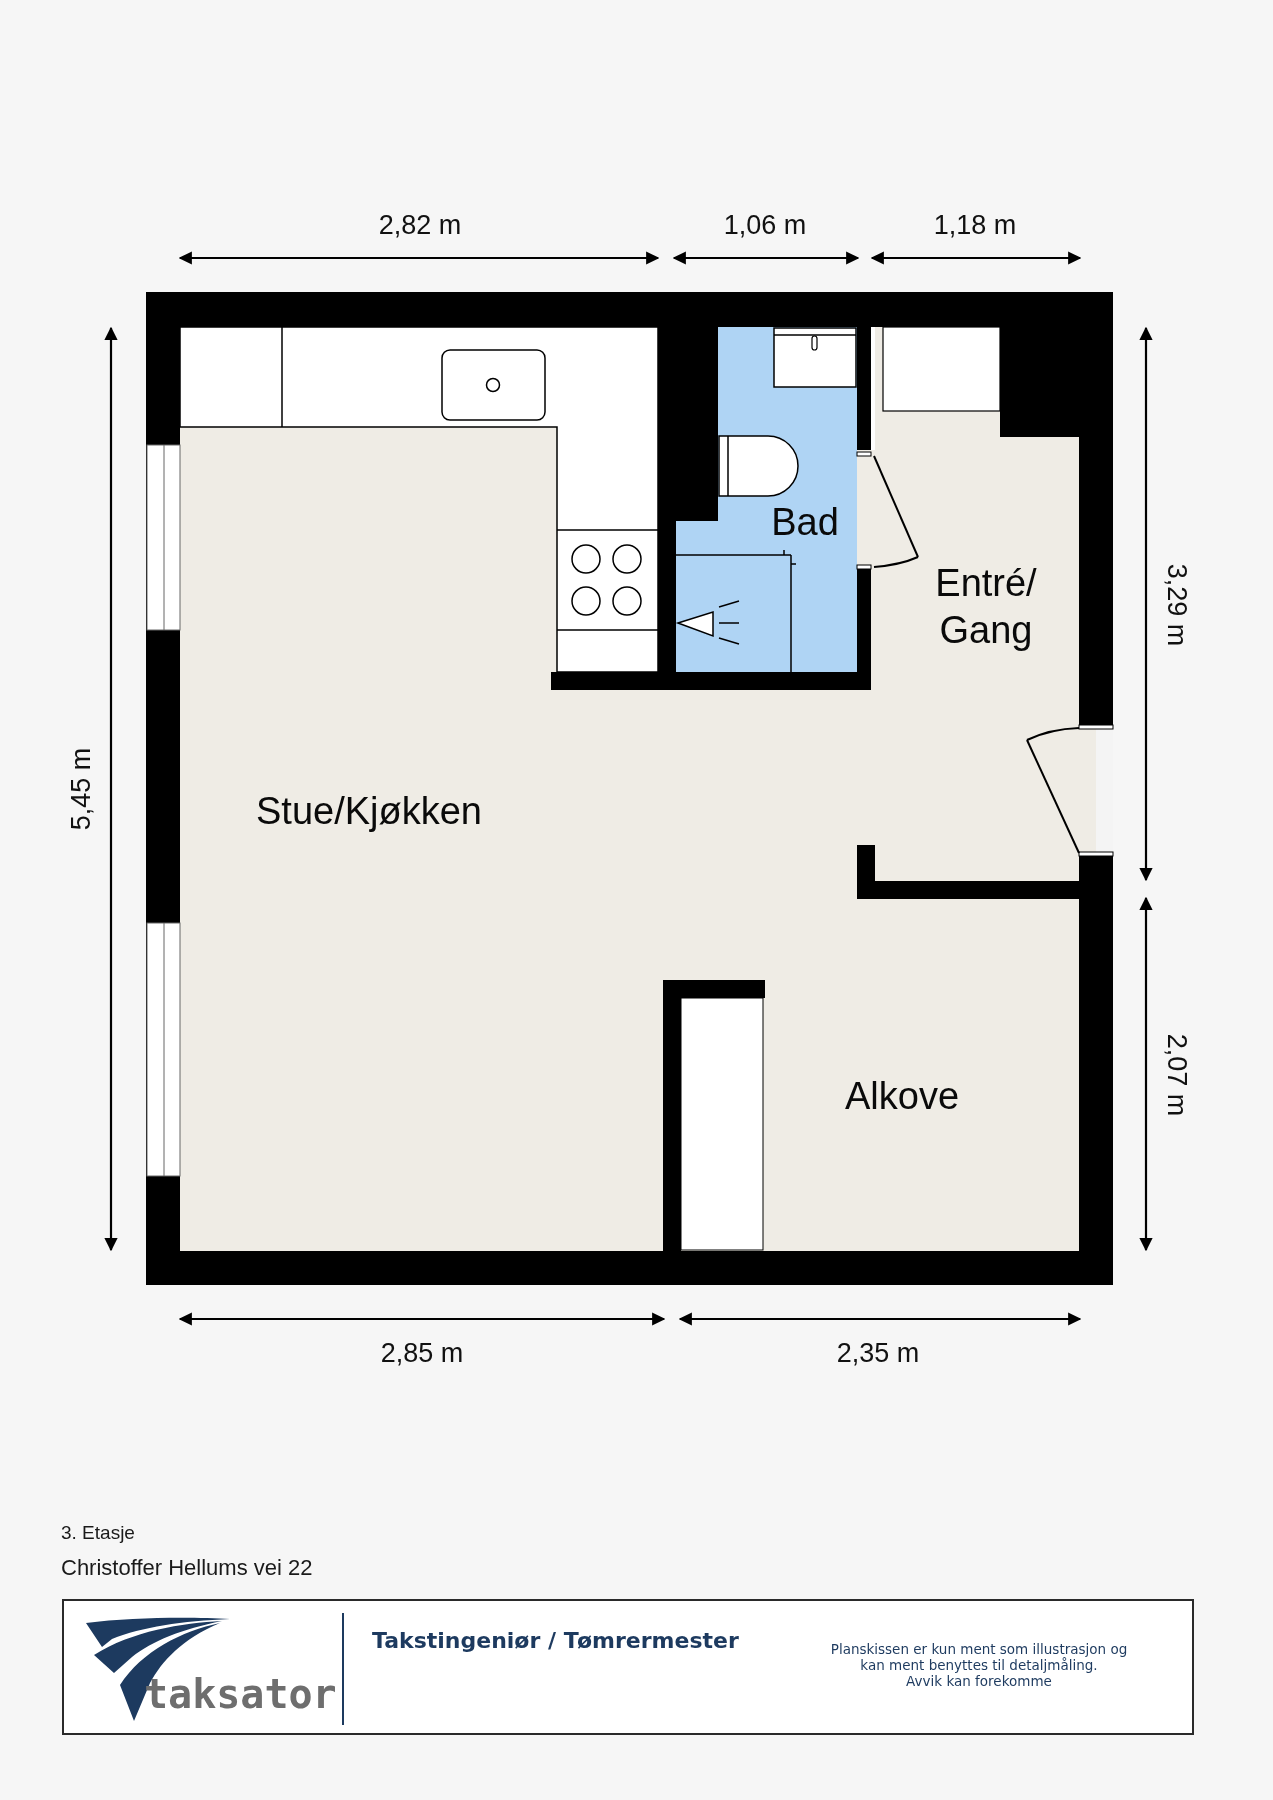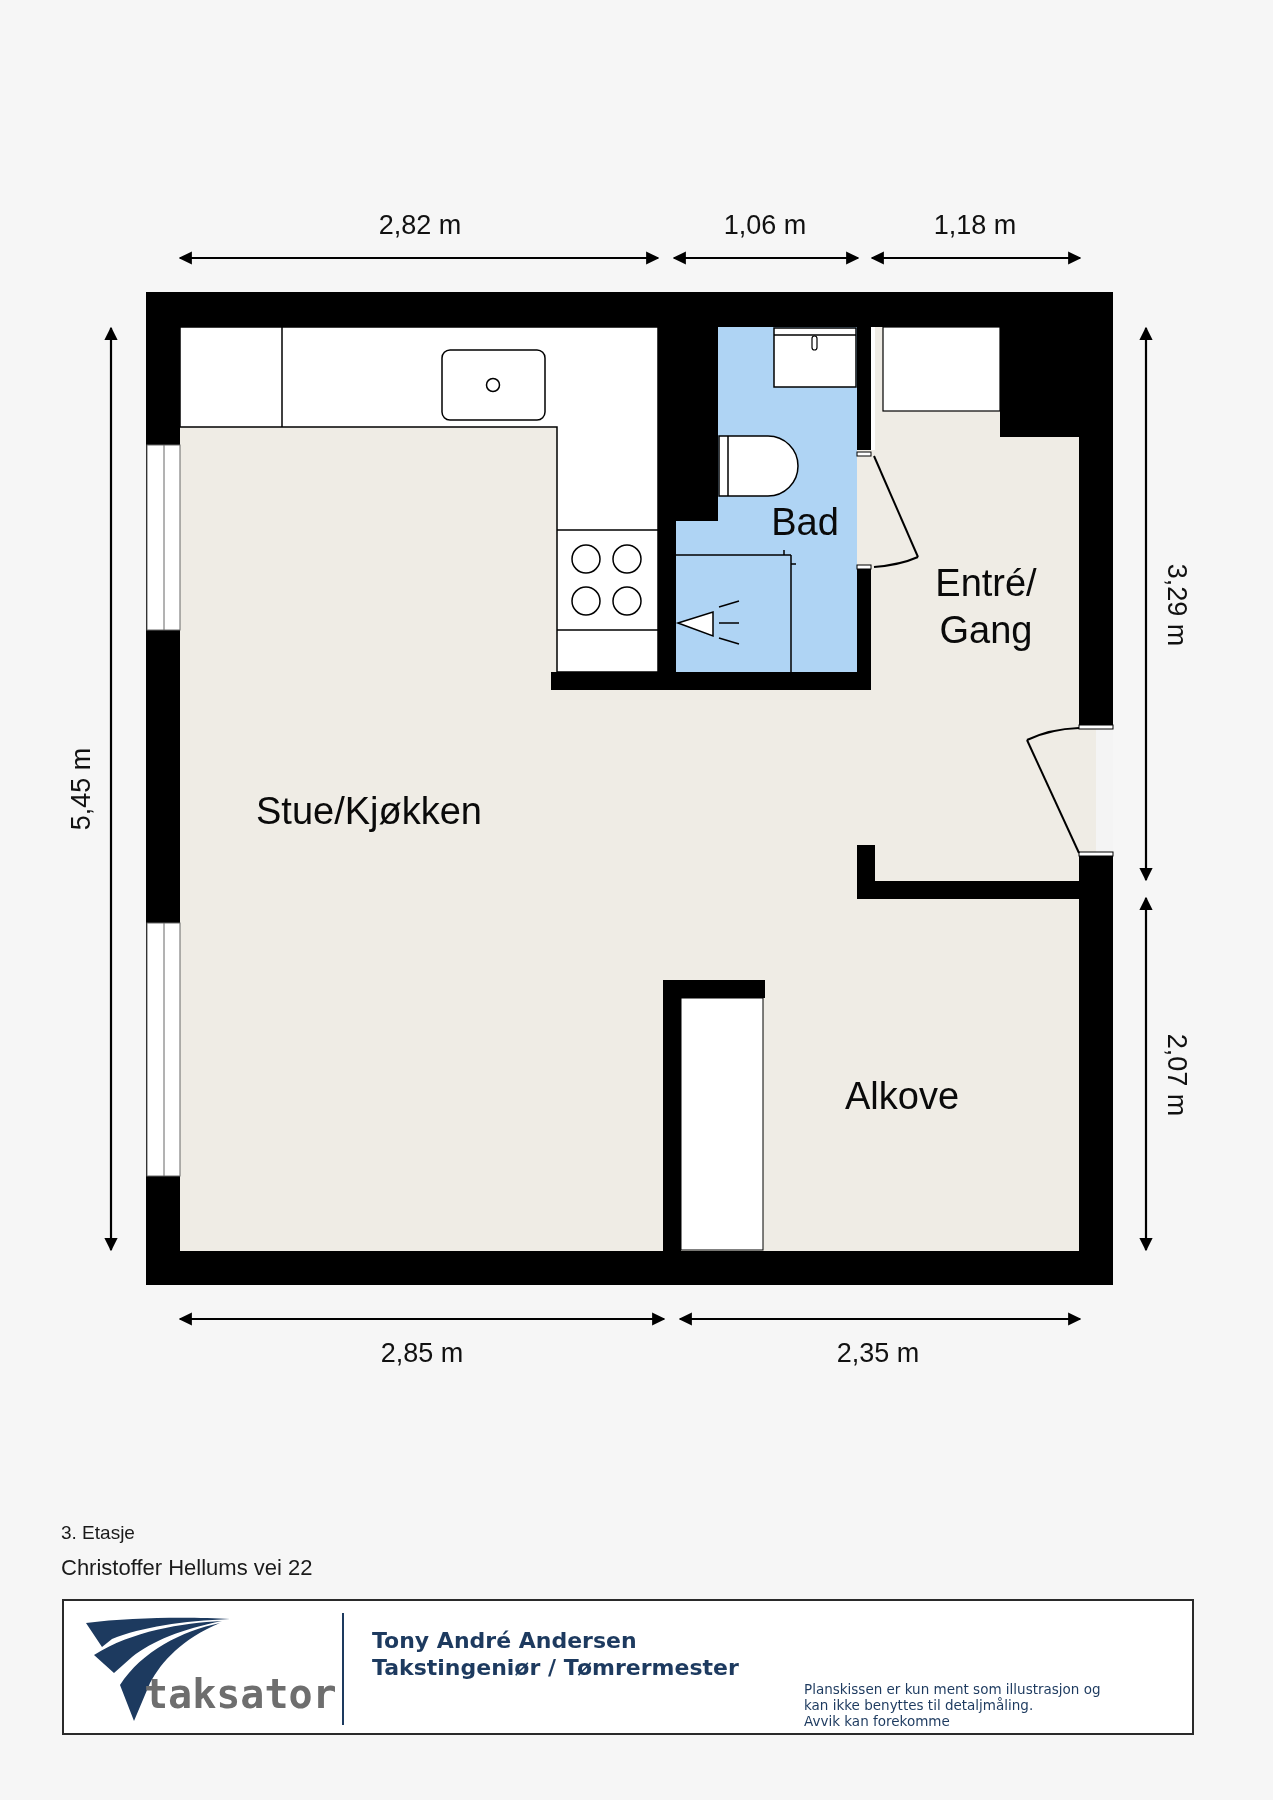--- a/index.html
+++ b/index.html
@@ -38,22 +38,23 @@
     background: #1d3a5f;
   }
   .footer .company {
     position: absolute; left: 308px; top: 26px;
     font-family: "DejaVu Sans", sans-serif; font-weight: bold;
     color: #1d3a5f; font-size: 22px; line-height: 27px;
   }
   .footer .company div { white-space: nowrap; }
   .footer .disclaimer {
     position: absolute; left: 740px; top: 40px; width: 350px;
+    text-align: center;
     font-family: "DejaVu Sans", sans-serif;
-    color: #1d3a5f; font-size: 13.5px; line-height: 16px; margin-top: 40px;
+    color: #1d3a5f; font-size: 13.5px; line-height: 16px;
   }
 </style>
 </head>
 <body>
 
 <svg id="plan" width="1273" height="1800" viewBox="0 0 1273 1800" xmlns="http://www.w3.org/2000/svg">
   <defs>
     <marker id="arr" viewBox="0 0 10 10" refX="9" refY="5" markerWidth="6" markerHeight="6" orient="auto-start-reverse">
       <path d="M0,0 L10,5 L0,10 z" fill="#000"></path>
     </marker>
@@ -203,21 +204,20 @@
   <svg class="logo" viewBox="0 0 300 116" xmlns="http://www.w3.org/2000/svg">
     <g fill="#1d3a5f">
       <path d="M14,12 C60,6 120,6 158,8 C110,10 70,16 40,28 L30,36 Z"></path>
       <path d="M22,44 C60,20 110,12 150,10 C110,18 80,30 60,46 L42,62 Z"></path>
       <path d="M48,74 C70,40 110,20 148,12 C110,28 90,50 78,72 L62,110 Z"></path>
     </g>
     <text x="72" y="97" font-family="DejaVu Sans Mono, monospace" font-size="40" font-weight="bold" fill="#6e6e6e">taksator</text>
   </svg>
   <div class="divider"></div>
   <div class="company">
-    <div>Tony André Andersen</div>
     <div>Takstingeniør / Tømrermester</div>
   </div>
   <div class="disclaimer">
     <div>Planskissen er kun ment som illustrasjon og</div>
-    <div>kan ikke benyttes til detaljmåling.</div>
+    <div>kan ment benyttes til detaljmåling.</div>
     <div>Avvik kan forekomme</div>
   </div>
 </div>
 
 </body></html>

